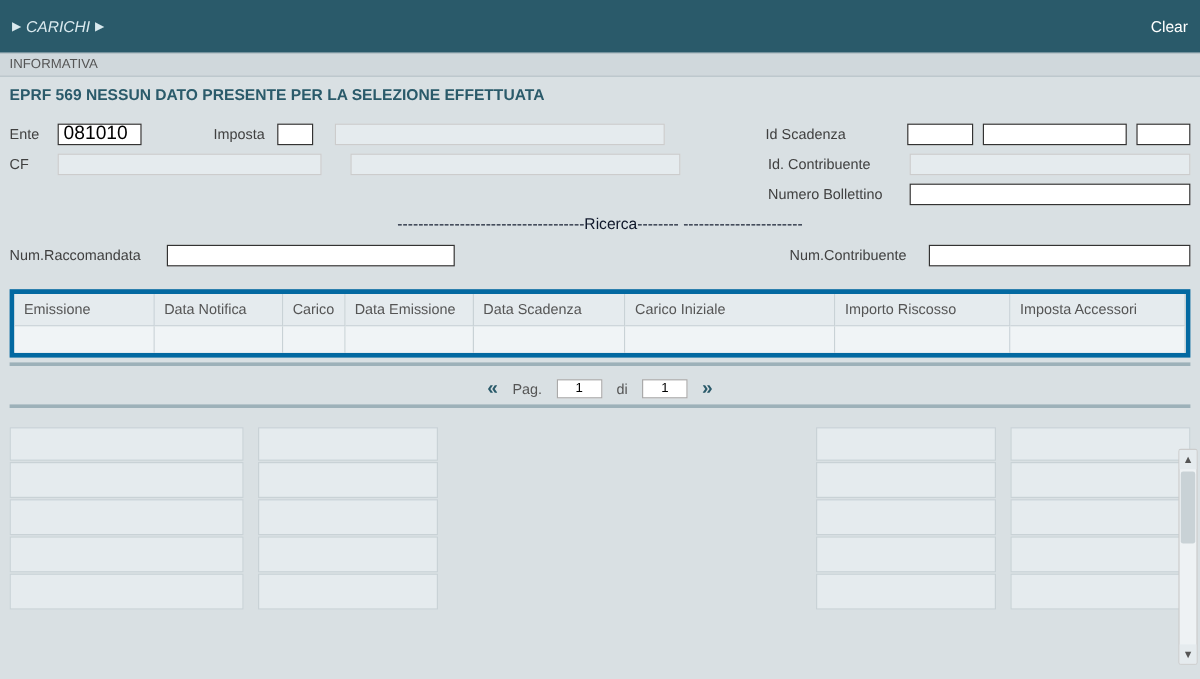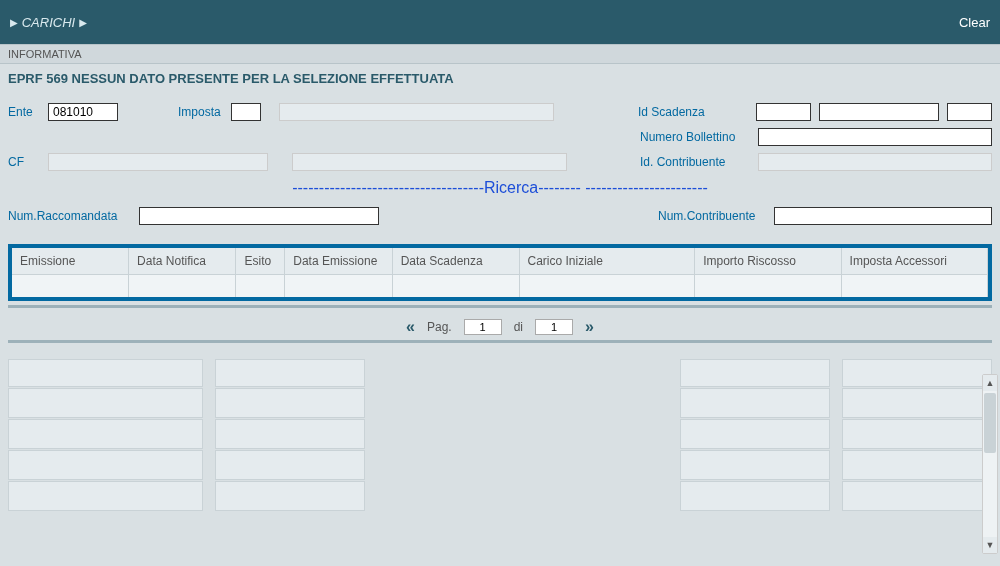--- a/index.html
+++ b/index.html
@@ -58,43 +58,43 @@
     .form-area {
       padding: 10px 8px 4px 8px;
     }
     .form-row {
       display: flex;
       align-items: center;
       margin-bottom: 7px;
       gap: 6px;
     }
     .form-row label {
-      color: #0369a1;
+      color: #404040;
       font-size: 12px;
     }
     .txt-input {
       border: 1px solid #333;
       background: #fff;
       height: 18px;
       padding: 0 4px;
-      font-size: 12px;
+      font-size: 16px;
     }
     .txt-input-disabled {
       border: 1px solid #ccc;
       background: #e5ebee;
       height: 18px;
     }
     .row1-left { flex: 0 0 auto; display: flex; align-items: center; gap: 10px; }
     .row1-right { margin-left: auto; display: flex; align-items: center; gap: 8px; }
     
     .separator-line {
       text-align: center;
-      color: #1d4ed8;
+      color: #0f172a;
       margin: 8px 0 10px 0;
-      font-size: 16px;
+      font-size: 13px;
     }
     
     .table-container {
       margin: 8px 8px 0 8px;
     }
     table.result-table {
       width: 100%;
       border-collapse: separate;
       border-spacing: 0;
       border: 4px solid #0369a1;
@@ -223,57 +223,57 @@
     </div>
     <div class="row1-right">
       <label style="width:110px">Id Scadenza</label>
       <input type="text" class="txt-input" style="width: 55px;">
       <input type="text" class="txt-input" style="width: 120px;">
       <input type="text" class="txt-input" style="width: 45px;">
     </div>
   </div>
 
   <div class="form-row">
+    <div class="row1-left">
+      <label style="width:30px">CF</label>
+      <div class="txt-input-disabled" style="width:220px"></div>
+      <div class="txt-input-disabled" style="width:275px;margin-left:14px"></div>
+    </div>
+    <div class="row1-right">
+      <label style="width:110px">Id. Contribuente</label>
+      <div class="txt-input-disabled" style="width:234px"></div>
+    </div>
+  </div>
+
+  <div class="form-row">
     <div style="flex:1"></div>
     <div class="row1-right">
       <label style="width:110px">Numero Bollettino</label>
       <input type="text" class="txt-input" style="width: 234px;" value="">
-    </div>
-  </div>
-
-  <div class="form-row">
-    <div class="row1-left">
-      <label style="width:30px">CF</label>
-      <div class="txt-input-disabled" style="width:220px"></div>
-      <div class="txt-input-disabled" style="width:275px;margin-left:14px"></div>
-    </div>
-    <div class="row1-right">
-      <label style="width:110px">Id. Contribuente</label>
-      <div class="txt-input-disabled" style="width:234px"></div>
     </div>
   </div>
 
   <div class="separator-line">------------------------------------Ricerca-------- -----------------------</div>
 
   <div class="form-row">
     <label style="width:125px">Num.Raccomandata</label>
     <input type="text" class="txt-input" style="width: 240px;" value="">
     <div style="flex:1"></div>
     <label style="width:110px">Num.Contribuente</label>
     <input type="text" class="txt-input" style="width: 218px;" value="">
   </div>
 </div>
 
 <div class="table-container">
   <table class="result-table">
     <thead>
       <tr>
         <th style="width:12%">Emissione</th>
         <th style="width:11%">Data Notifica</th>
-        <th style="width:5%">Esito</th>
+        <th style="width:5%">Carico</th>
         <th style="width:11%">Data Emissione</th>
         <th style="width:13%">Data Scadenza</th>
         <th style="width:18%">Carico Iniziale</th>
         <th style="width:15%">Importo Riscosso</th>
         <th style="width:15%">Imposta Accessori</th>
       </tr>
     </thead>
     <tbody>
       <tr>
         <td></td>

